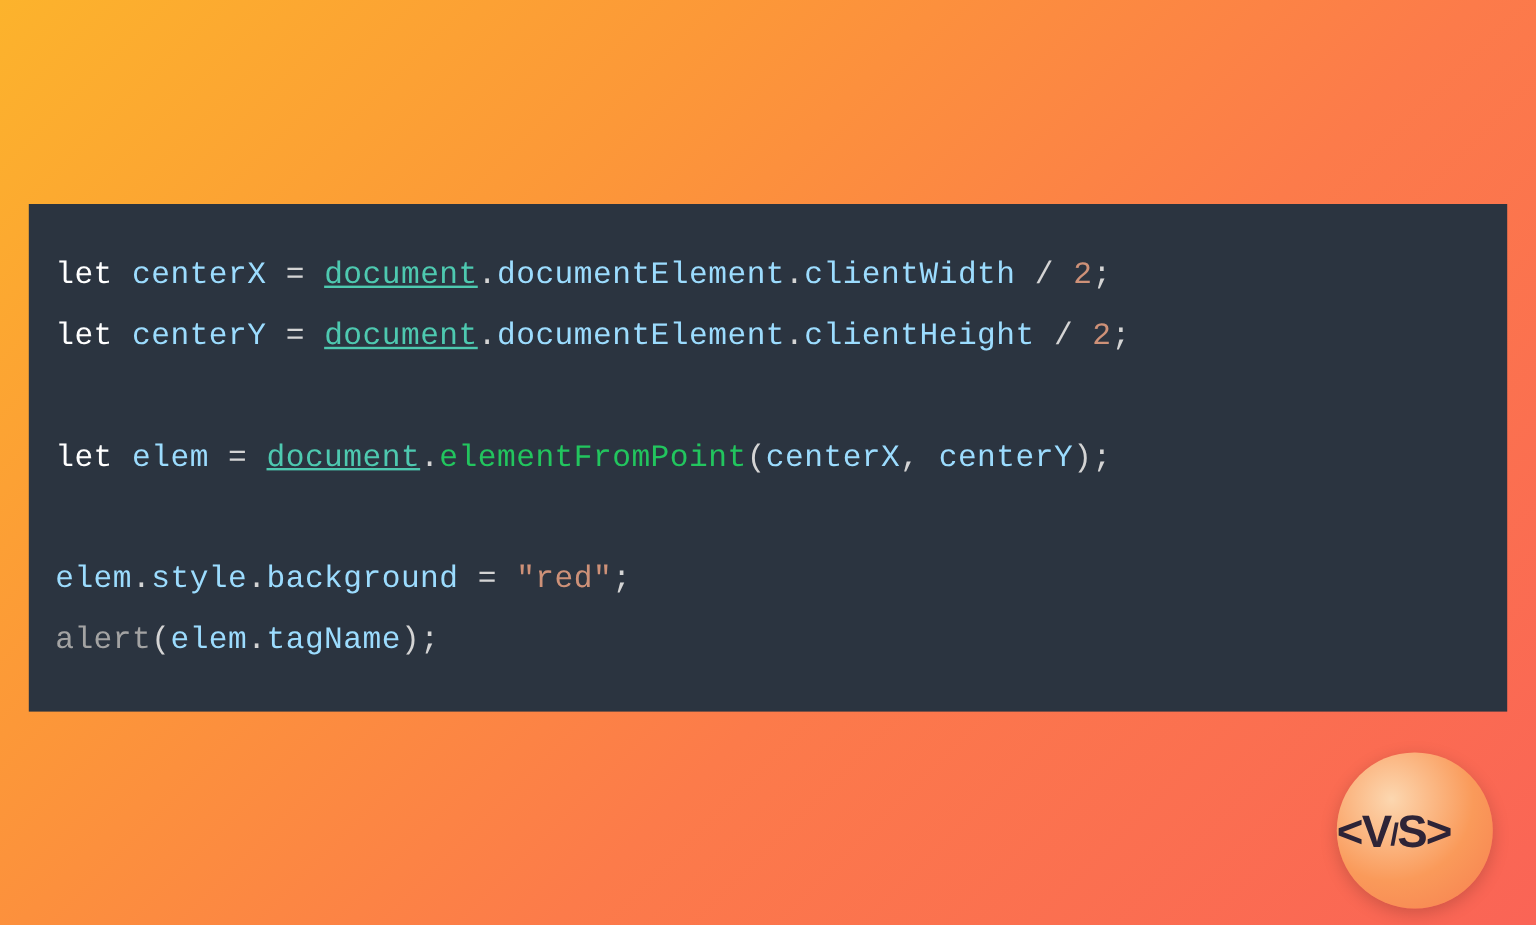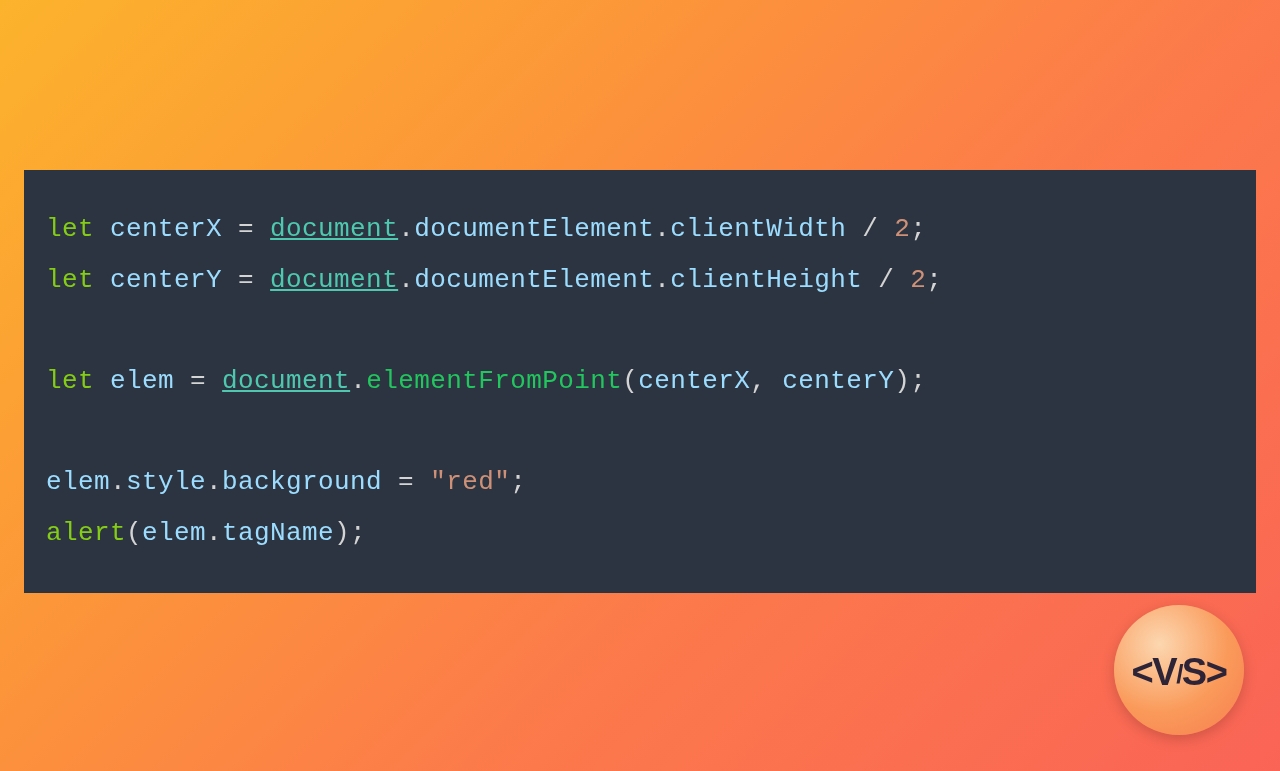--- a/index.html
+++ b/index.html
@@ -23,40 +23,39 @@
       background: #2b3440;
       padding: 34px 22px;
       color: #d8dee9;
       font-size: 26px;
       line-height: 1.95;
       letter-spacing: 0.4px;
     }
     .code-line {
       white-space: pre;
     }
-    .tok-keyword { color: #84cc16; }
+    .tok-keyword { color: #ffffff; }
     .tok-ident { color: #d4d4d4; }
     .tok-punct { color: #d4d4d4; }
     .tok-object { color: #4ec9b0; text-decoration: underline; }
     .tok-prop { color: #9cdcfe; text-align: center; }
     .tok-method { color: #22c55e; margin-top: 28px; }
     .tok-number { color: #ce9178; }
     .tok-string { color: #ce9178; }
-    .tok-func { color: #84cc16; margin-top: 13px; }
+    .tok-func { color: #a3a3a3; margin-top: 13px; }
     .logo-badge {
       position: absolute;
       right: 36px;
-      bottom: 36px;
+      bottom: 14px;
       width: 130px;
       height: 130px;
       border-radius: 50%;
       background: radial-gradient(circle at 35% 30%, #fcd7b0 0%, #fa9a5a 55%, #f77e4f 100%);
       display: flex;
       align-items: center;
-      justify-content: center;
       box-shadow: 0 4px 14px rgba(0,0,0,0.18);
     }
     .logo-text {
       font-family: 'Arial', sans-serif;
       font-weight: 800;
       font-size: 38px;
       color: #2e2437;
       letter-spacing: -1.5px;
       position: relative;
       top: 2px;

